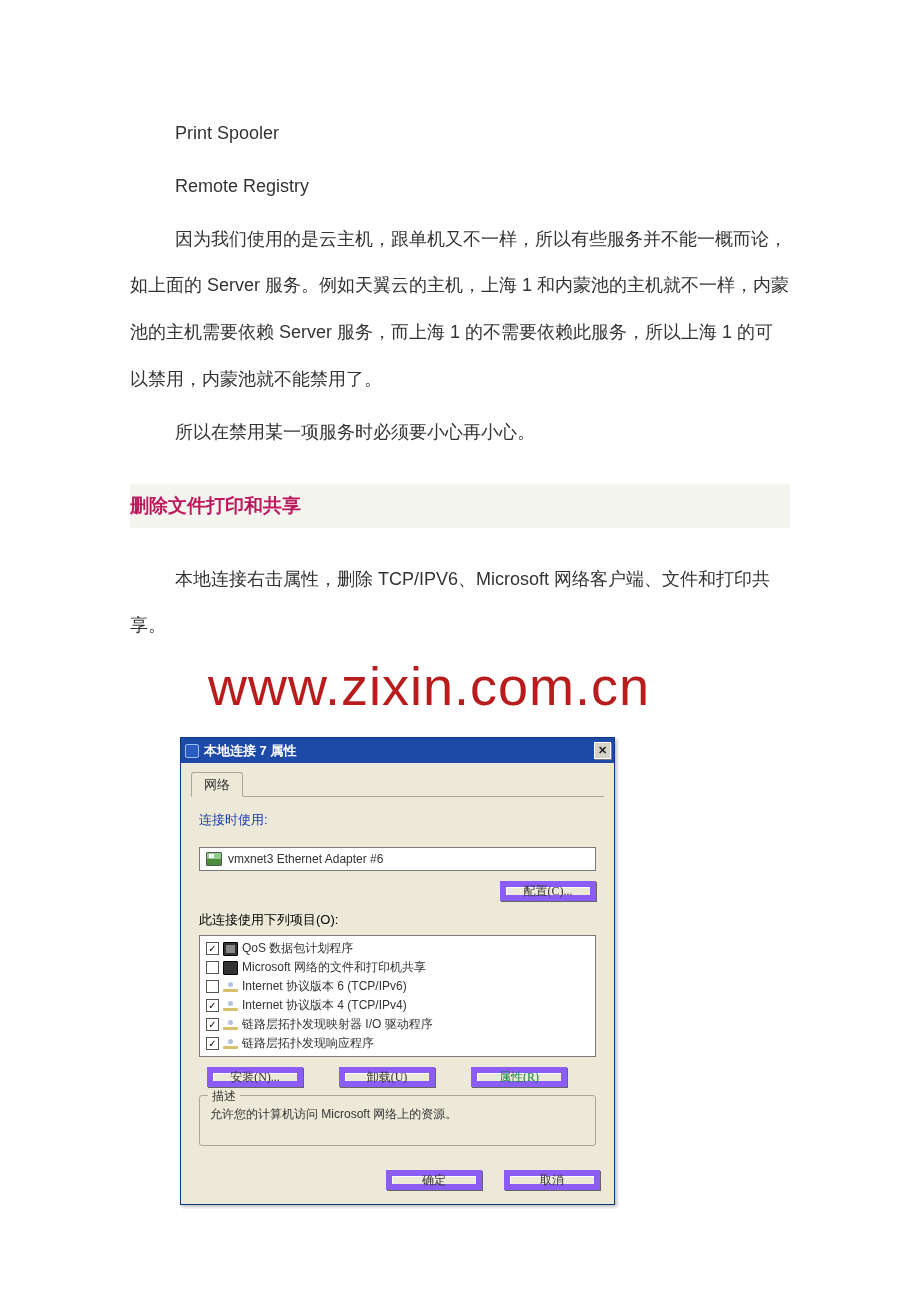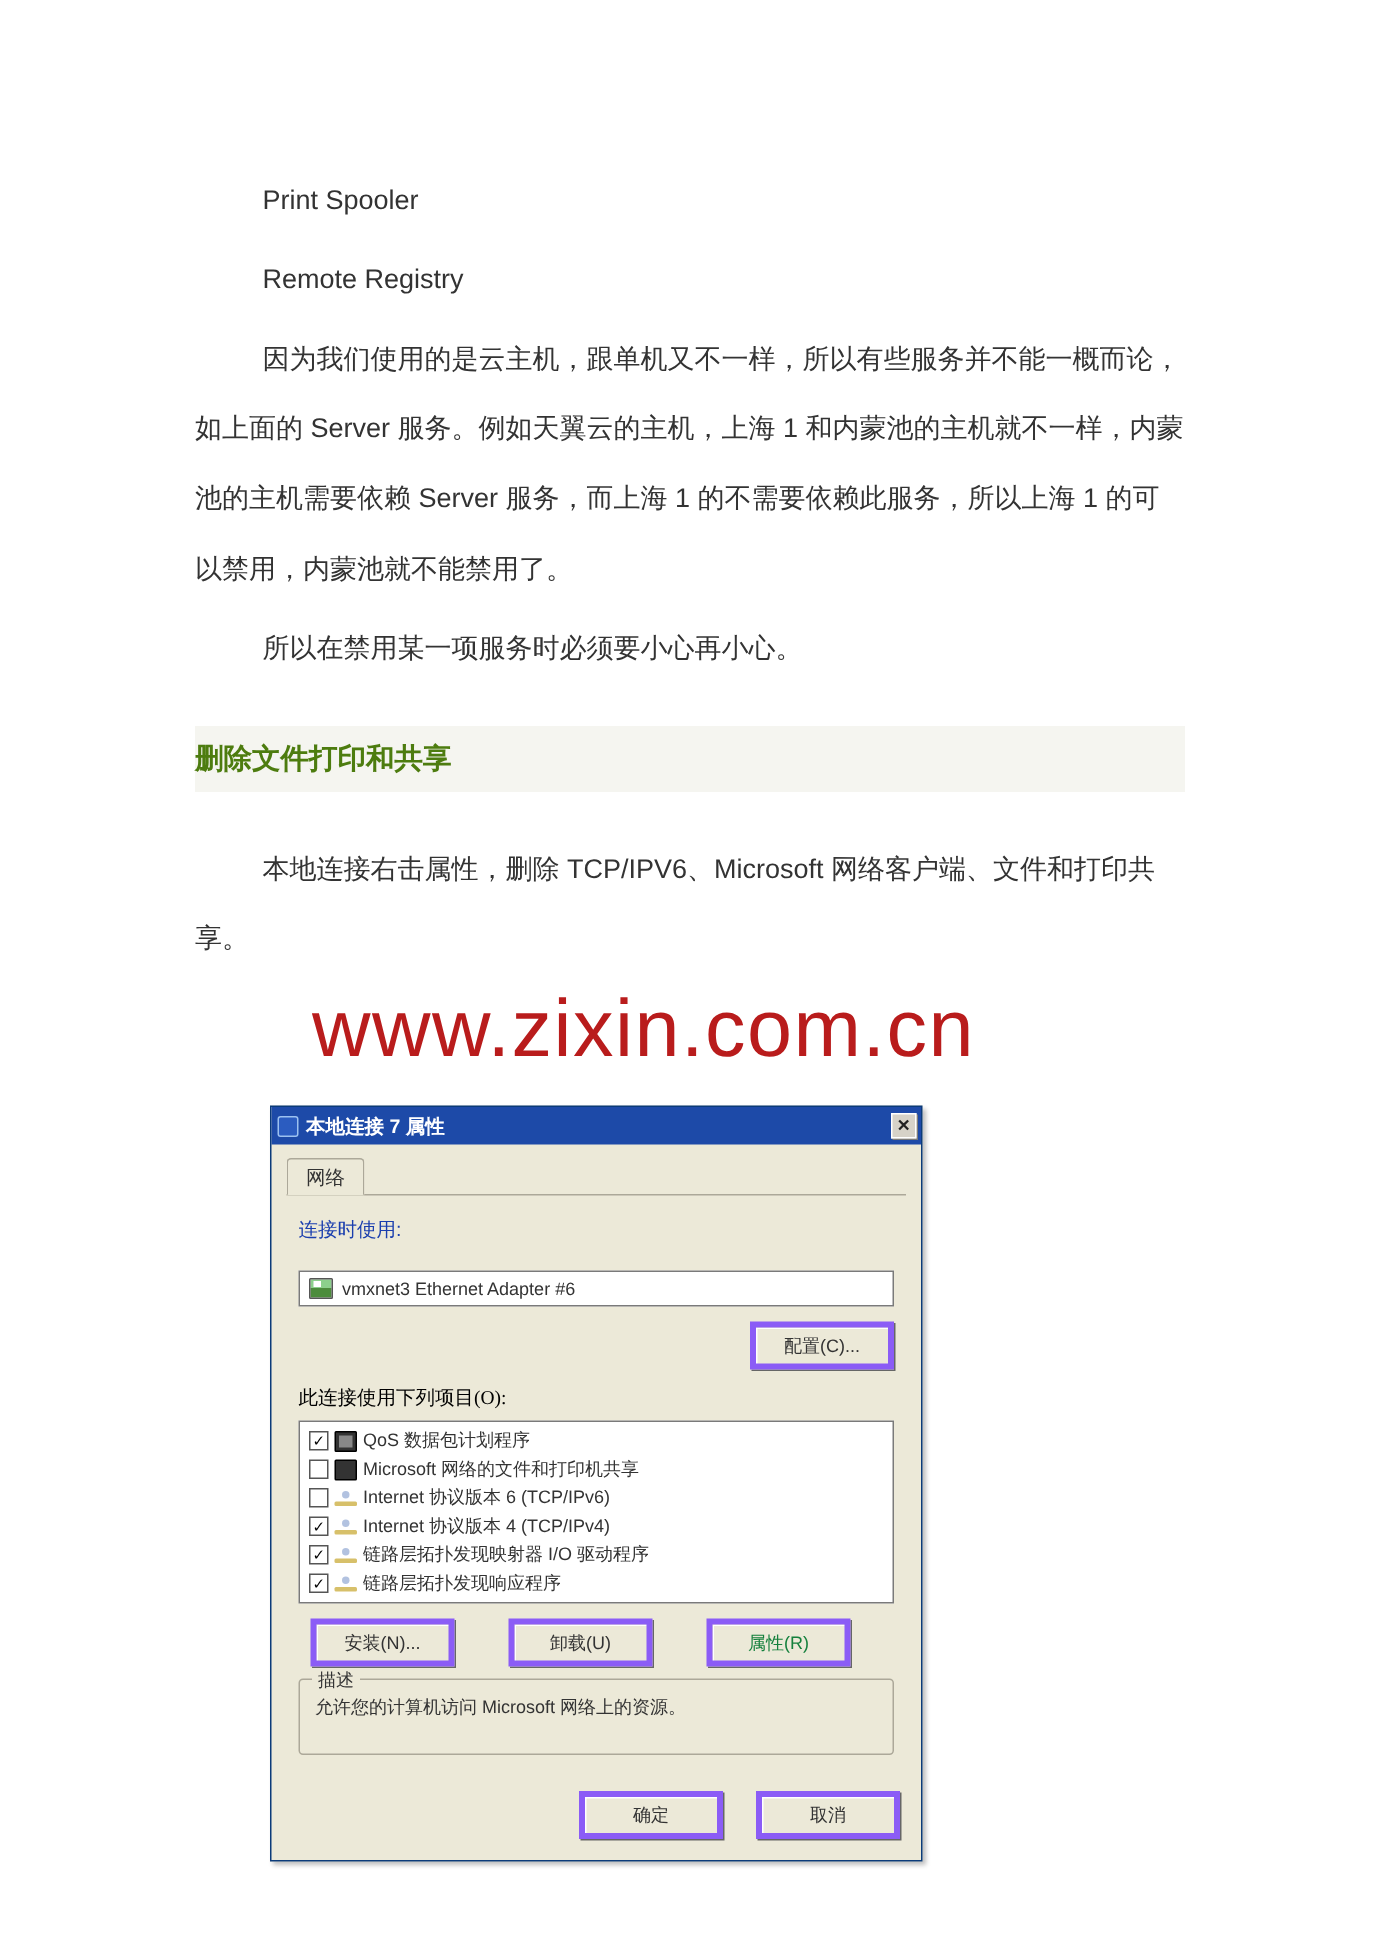--- a/index.html
+++ b/index.html
@@ -1,20 +1,20 @@
 <!DOCTYPE html>
 <html><head>
   <meta charset="utf-8">
   <style>
     * { box-sizing: border-box; margin: 0; padding: 0; }
     body { background: #fff; font-family: "Microsoft YaHei", Arial, sans-serif; color: #333; width: 920px; }
     .page { padding: 110px 130px 40px; }
     .indent { text-indent: 2.5em; font-size: 18px; line-height: 2.6; margin-bottom: 6px; }
     .heading-row { background: #f5f5f0; padding: 9px 0; margin-top: 28px; margin-bottom: 28px; }
-    .heading { color: #4d7c0f; font-size: 19px; font-weight: bold; }
+    .heading { color: #be185d; font-size: 19px; font-weight: bold; }
     .wm { color: #b91c1c; font-size: 54px; font-weight: 400; margin-left: 24px; vertical-align: baseline; letter-spacing: 1px; }
     .inline-share { display: flex; align-items: baseline; }
     .share-label { font-size: 18px; }
     
     .dialog {
       width: 435px; margin: 20px 0 0 50px;
       border: 1px solid #0b3b7a; background: #ece9d8;
       box-shadow: 2px 2px 3px rgba(0,0,0,.25);
       font-family: Tahoma, Arial, sans-serif;
     }
@@ -32,33 +32,33 @@
     }
     .dlg-body { padding: 5px 10px 10px; font-size: 13px; }
     .tab-strip { display: flex; border-bottom: 1px solid #aca899; margin-top: 4px; }
     .tab {
       padding: 3px 12px 2px; font-size: 13px; background: #ece9d8;
       border: 1px solid #aca899; border-bottom: 1px solid #ece9d8;
       margin-bottom: -1px; border-radius: 3px 3px 0 0;
     }
     .group { padding: 14px 8px 4px; }
     .lbl { color: #1a3eae; margin-bottom: 18px; font-size: 13px; }
-    .blk { color: #000; font-size: 13px; margin-bottom: 6px; margin-top: 10px; font-family: Liberation Serif, serif; }
+    .blk { color: #000; font-size: 13px; margin-bottom: 6px; margin-top: 10px; }
     .adapter-box {
       background: #fff; border: 1px solid #7a7a7a; padding: 4px 6px;
       display: flex; align-items: center; gap: 6px; font-size: 12px;
     }
     .nic-ic { width: 16px; height: 14px; background: linear-gradient(#8cd08c 50%, #4c8c3c 50%); border: 1px solid #555; border-radius: 1px; position: relative; }
     .nic-ic::after { content:""; position:absolute; top:1px; left:2px; width:5px; height:4px; background:#fff; }
     .right-row { display: flex; justify-content: flex-end; margin: 10px 0 4px; }
     .win-btn {
-      min-width: 96px; height: 32px; font-size: 12px; background: #ece9d8;
-      border: 4px solid #8b5cf6; box-shadow: inset 1px 1px 0 #fff, 1px 1px 0 #666;
+      min-width: 96px; height: 20px; font-size: 12px; background: #ece9d8;
+      border: 6px solid #8b5cf6; box-shadow: inset 1px 1px 0 #fff, 1px 1px 0 #666;
       display: inline-flex; align-items: center; justify-content: center;
-      margin-left: 8px; cursor: pointer;
+      margin-left: 8px; cursor: pointer; font-family: Liberation Serif, serif;
     }
     .win-btn.disabled { color: #15803d; cursor: default; }
     .items-box {
       background: #fff; border: 1px solid #7a7a7a; padding: 3px 0;
       margin-bottom: 10px;
     }
     .item-row {
       display: flex; align-items: center; gap: 4px; padding: 1px 6px;
       font-size: 12px;
     }

